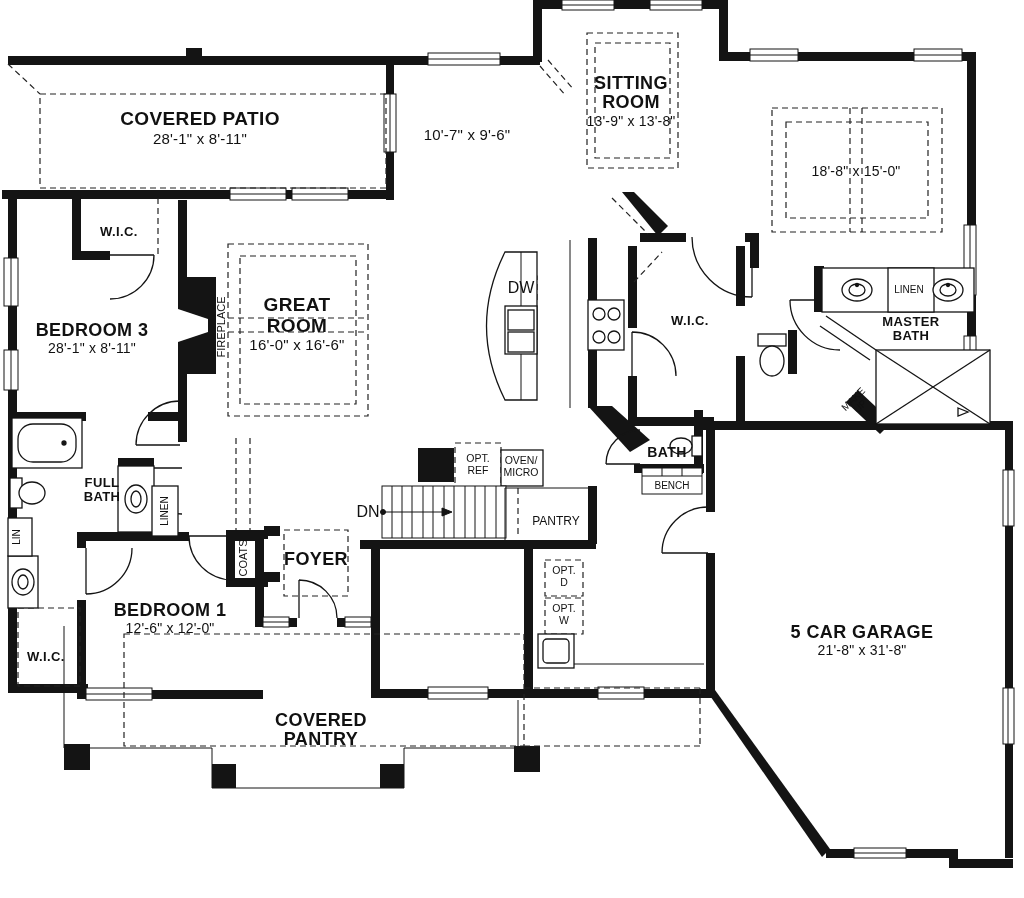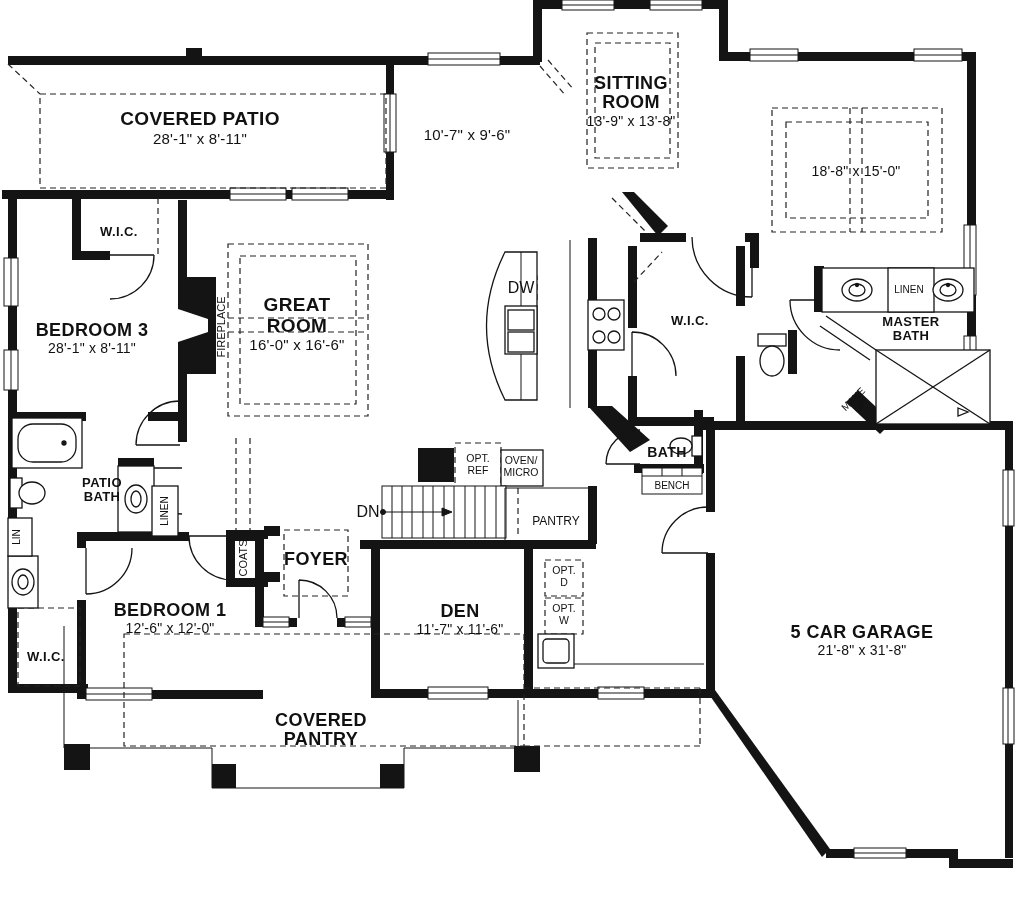--- a/index.html
+++ b/index.html
@@ -369,39 +369,35 @@
     <div class="dm" style="font-size:14px">28'-1" x 8'-11"</div>
   </div>
   <div class="lbl" style="left:297px;top:324px;width:100px;font-size:19px">
     <div class="nm">GREAT ROOM</div>
     <div class="dm" style="font-size:15px;white-space:nowrap">16'-0" x 16'-6"</div>
   </div>
   <div class="lbl" style="left:170px;top:619px;width:220px;font-size:18px">
     <div class="nm">BEDROOM 1</div>
     <div class="dm" style="font-size:14px">12'-6" x 12'-0"</div>
   </div>
-  <div class="lbl" style="left:460px;top:620px;width:200px;font-size:18px">
-    <div class="nm">DEN</div>
-    <div class="dm" style="font-size:14px">11'-7" x 11'-6"</div>
-  </div>
   <div class="lbl" style="left:862px;top:641px;width:240px;font-size:18px">
     <div class="nm">5 CAR GARAGE</div>
     <div class="dm" style="font-size:14px">21'-8" x 31'-8"</div>
   </div>
   <div class="lbl" style="left:321px;top:730px;width:130px;font-size:18px">
     <div class="nm">COVERED PANTRY</div>
   </div>
   <div class="lbl" style="left:316px;top:560px;width:100px;font-size:18px">
     <div class="nm">FOYER</div>
   </div>
   <div class="lbl" style="left:911px;top:329px;width:80px;font-size:13px">
     <div class="nm">MASTER BATH</div>
   </div>
   <div class="lbl" style="left:102px;top:490px;width:58px;font-size:13px">
-    <div class="nm">PATIO BATH</div>
+    <div class="nm">FULL BATH</div>
   </div>
   <div class="lbl small" style="left:556px;top:521px;width:80px;font-size:12px">
     <div>PANTRY</div>
   </div>
   <div class="lbl" style="left:667px;top:453px;width:60px;font-size:14px">
     <div class="nm">BATH</div>
   </div>
   <div class="lbl small" style="left:672px;top:486px;width:67px;font-size:10px">
     <div>BENCH</div>
   </div>

